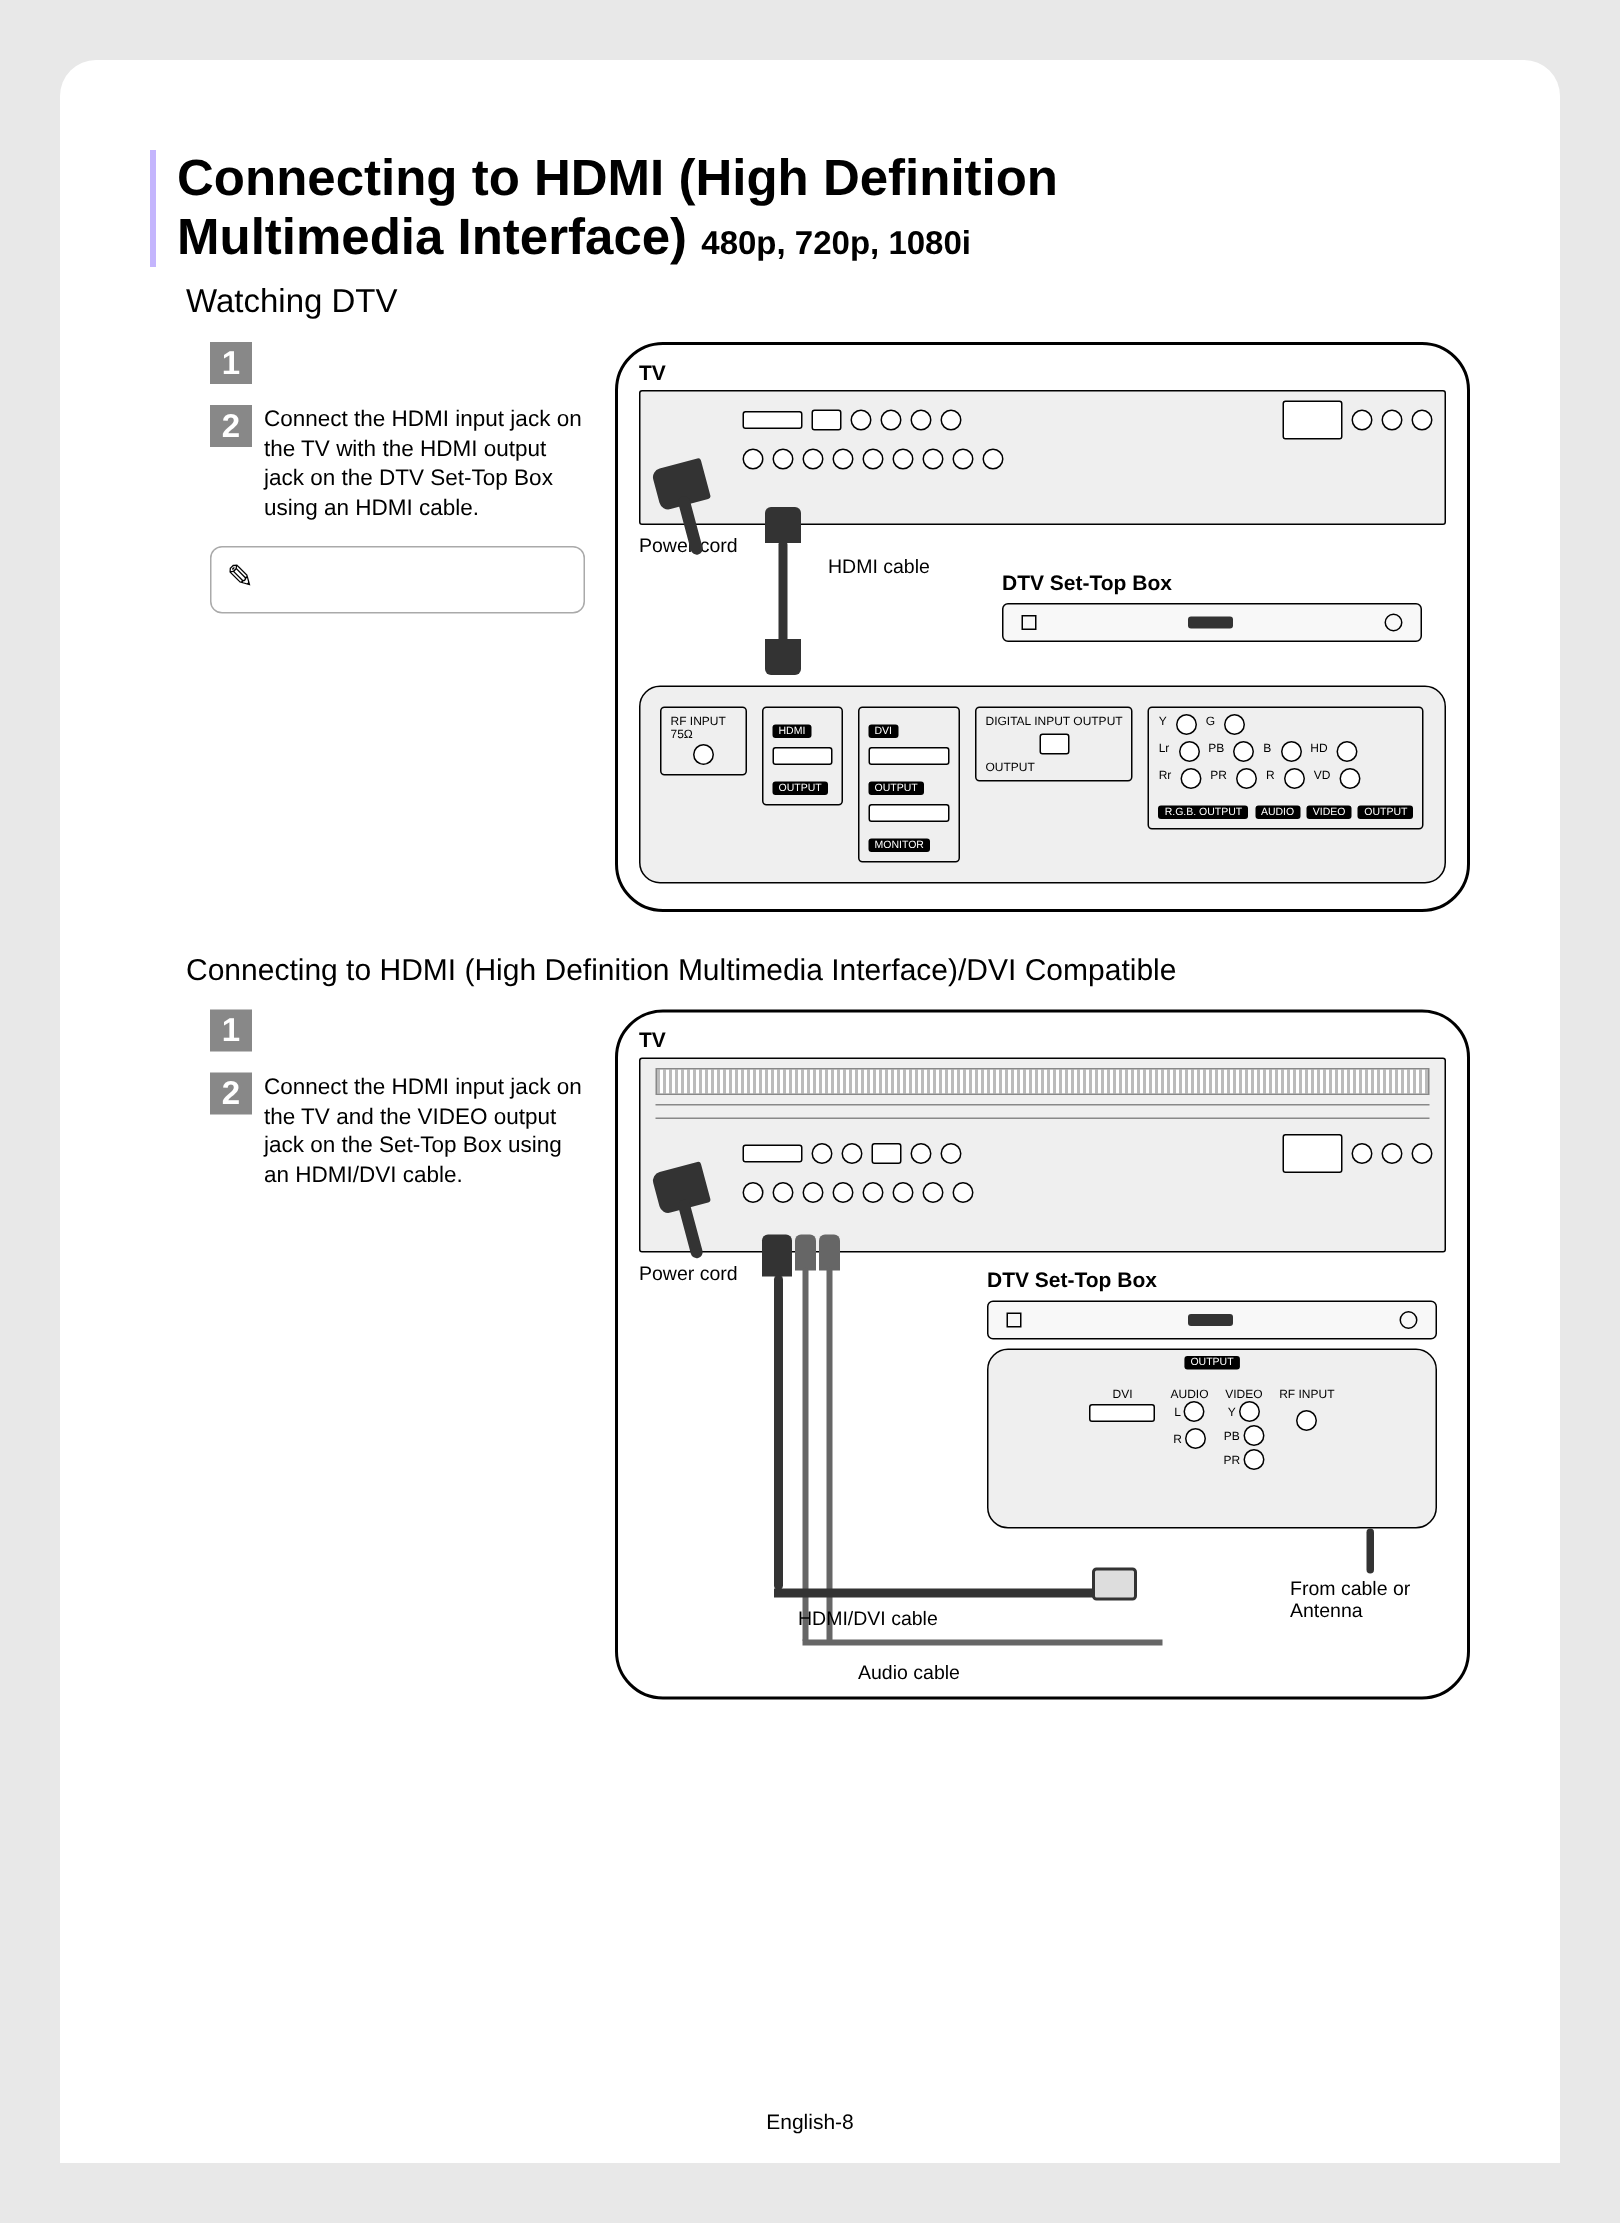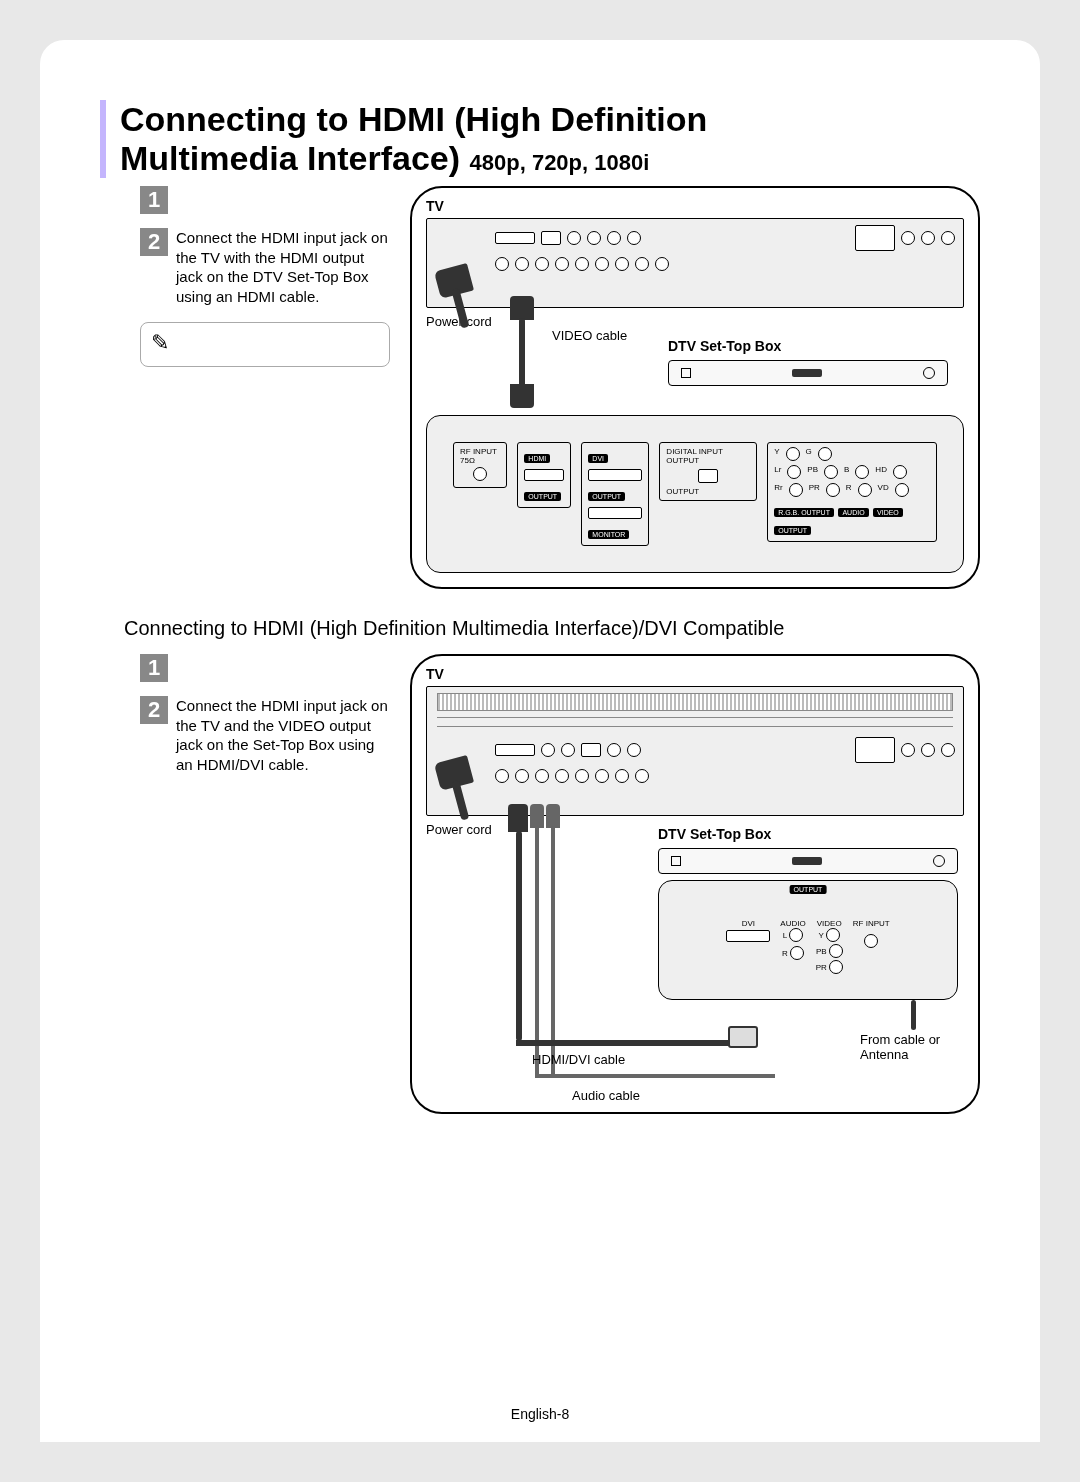--- a/index.html
+++ b/index.html
@@ -14,21 +14,21 @@
   .page {
     background: #fff;
     width: 100%;
     height: 100%;
     border-radius: 24px 24px 0 0;
     padding: 60px 60px 30px 60px;
     position: relative;
     overflow: hidden;
   }
   .title-block {
-    border-left: 6px solid #c4b5fd;
+    border-left: 4px solid #c4b5fd;
     padding-left: 14px;
     margin-bottom: 8px;
   }
   .title-main {
     font-size: 34px;
     font-weight: bold;
     line-height: 1.15;
   }
   .title-sub-inline {
     font-size: 22px;
@@ -123,21 +123,21 @@
     position:absolute;
   }
   .cable-v { width:6px; background:#333; position:absolute; border-radius:3px;}
   .stb {
     border:1.5px solid #000; background:#f8f8f8; height:26px; border-radius:4px;
     display:flex; align-items:center; justify-content:space-between; padding:0 12px;
     margin-top:6px;
   }
   .stb-back {
     border:1.5px solid #000; background:#efefef; border-radius:14px;
-    padding:24px; margin-top:6px; position: relative;
+    padding:11px; margin-top:6px; position: relative;
   }
   .mini-label { font-size:8px; color:#000; }
   .grp { border:1px solid #000; padding:4px 6px; border-radius:3px; display:inline-block; vertical-align:top; margin:2px;}
   .blk { background:#000; color:#fff; font-size:7px; padding:1px 4px; border-radius:2px; display:inline-block;}
   .intro-text {
     font-size: 15px;
     line-height: 1.35;
     margin: 10px 0 14px 24px;
     max-width: 870px;
   }
@@ -172,20 +172,21 @@
 <div class="page">
 
   <div class="title-block">
     <div class="title-main">Connecting to HDMI (High Definition</div>
     <div class="title-main">
       <span>Multimedia Interface)</span>
       <span class="title-sub-inline">480p, 720p, 1080i</span>
     </div>
   </div>
 
+  <div class="subheading">Watching DTV</div>
 
   <div class="section-row">
     <div class="steps-col">
       <div class="step">
         <div class="step-num">1</div>
       </div>
       <div class="step">
         <div class="step-num">2</div>
         <div>Connect the HDMI input jack on the TV with the HDMI output jack on the DTV Set-Top Box using an HDMI cable.</div>
       </div>
@@ -221,21 +222,21 @@
           <div class="port"></div>
           <div class="port"></div>
           <div class="port"></div>
         </div>
       </div>
       <div class="dlabel-sm" style="margin-top:6px;">Power cord</div>
 
       <div class="plug" style="left:98px; top:108px;"></div>
       <div class="cable-v" style="left:107px; top:130px; height:70px;"></div>
       <div class="plug" style="left:98px; top:196px; transform:rotate(180deg);"></div>
-      <div class="dlabel-sm" style="position:absolute; left:140px; top:140px;">VIDEO cable</div>
+      <div class="dlabel-sm" style="position:absolute; left:140px; top:140px;">HDMI cable</div>
 
       <div style="position:absolute; right:30px; top:150px; width:280px;">
         <div class="dlabel">DTV Set-Top Box</div>
         <div class="stb">
           <span style="width:10px;height:10px;border:1px solid #000;"></span>
           <span style="width:30px;height:8px;background:#333;border-radius:2px;"></span>
           <span style="width:12px;height:12px;border:1.5px solid #000;border-radius:50%;"></span>
         </div>
       </div>
 

